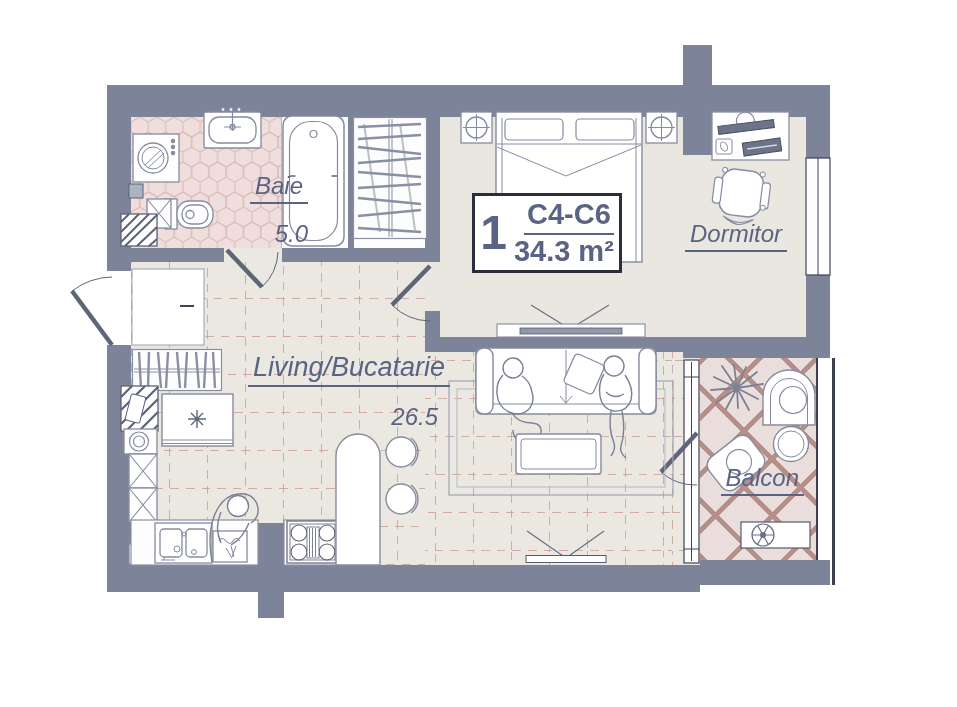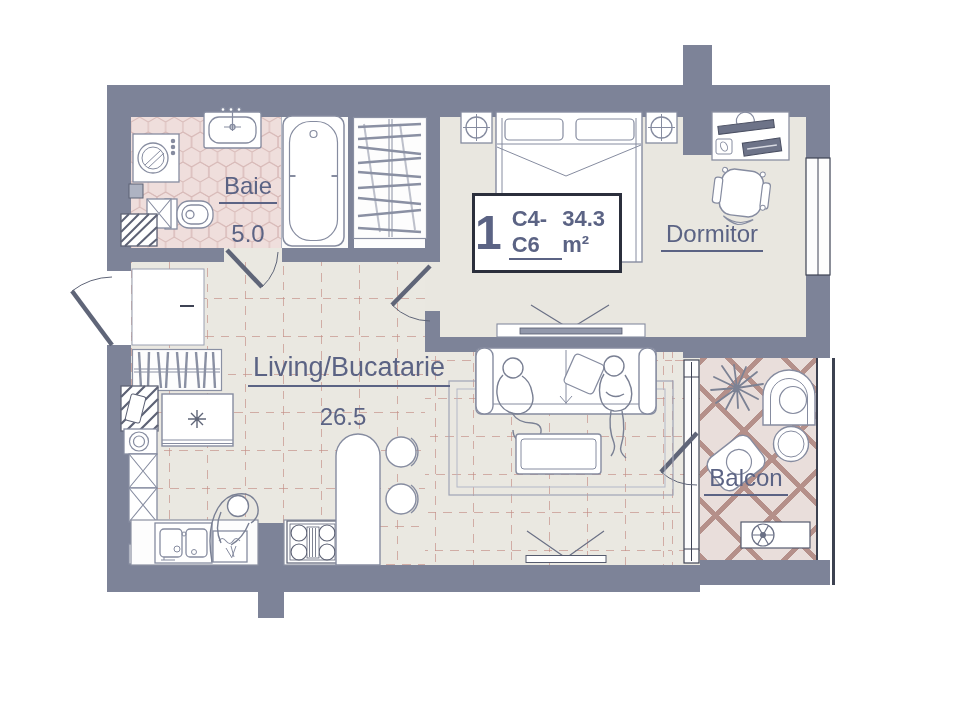--- a/index.html
+++ b/index.html
@@ -15,29 +15,29 @@
     background-image:
       repeating-linear-gradient(45deg, var(--floor) 0 5px, transparent 5px 11px),
       repeating-linear-gradient(90deg, rgba(195,140,132,.65) 0 1px, transparent 1px 38px),
       repeating-linear-gradient(0deg,  rgba(195,140,132,.65) 0 1px, transparent 1px 38px);}
   .floor-balcony{background-color:var(--balc);
     background-image:
       repeating-linear-gradient(45deg,  var(--lat) 0 5px, transparent 5px 40px),
       repeating-linear-gradient(135deg, var(--lat) 0 5px, transparent 5px 40px);}
   .railing{position:absolute;background:#fff;border-left:2px solid #3c4150;border-right:3px solid #3c4150;}
   .overlay{position:absolute;left:0;top:0;z-index:5;}
-  .room-label{position:absolute;z-index:10;text-align:center;color:var(--txt);line-height:1.15;}
+  .room-label{position:absolute;z-index:10;text-align:right;font-style:italic;color:var(--txt);line-height:1.15;}
   .room-label .name{display:inline-block;font-size:24px;padding:0 5px 2px;border-bottom:2px solid var(--txt);}
   .room-label .area{display:block;font-size:24px;padding-top:16px;}
   .room-label.big .name{font-size:27px;}
   .unit-box{position:absolute;z-index:11;left:472px;top:193px;width:150px;height:80px;background:#fff;
     border:3px solid #2b2f3c;box-sizing:border-box;display:flex;align-items:center;justify-content:center;
     gap:7px;font-weight:bold;color:var(--txt);}
   .unit-num{font-size:48px;line-height:1;}
-  .unit-frac{display:flex;align-items:flex-start;font-size:22px;line-height:1.15;}
+  .unit-frac{display:flex;flex-direction:column;align-items:flex-end;font-size:29px;line-height:1.15;}
   .unit-code{border-bottom:2.5px solid var(--txt);padding:0 3px 1px;}
 </style>
 </head>
 <body>
 
 <div class="plan">
 
   <div class="abs floor-living" style="left:131px;top:262px;width:294px;height:303px;"></div>
   <div class="abs floor-living" style="left:425px;top:352px;width:275px;height:213px;background-position:-28px -14px;"></div>
   <div class="abs" style="left:440px;top:117px;width:366px;height:220px;background:var(--bed-floor);"></div>

